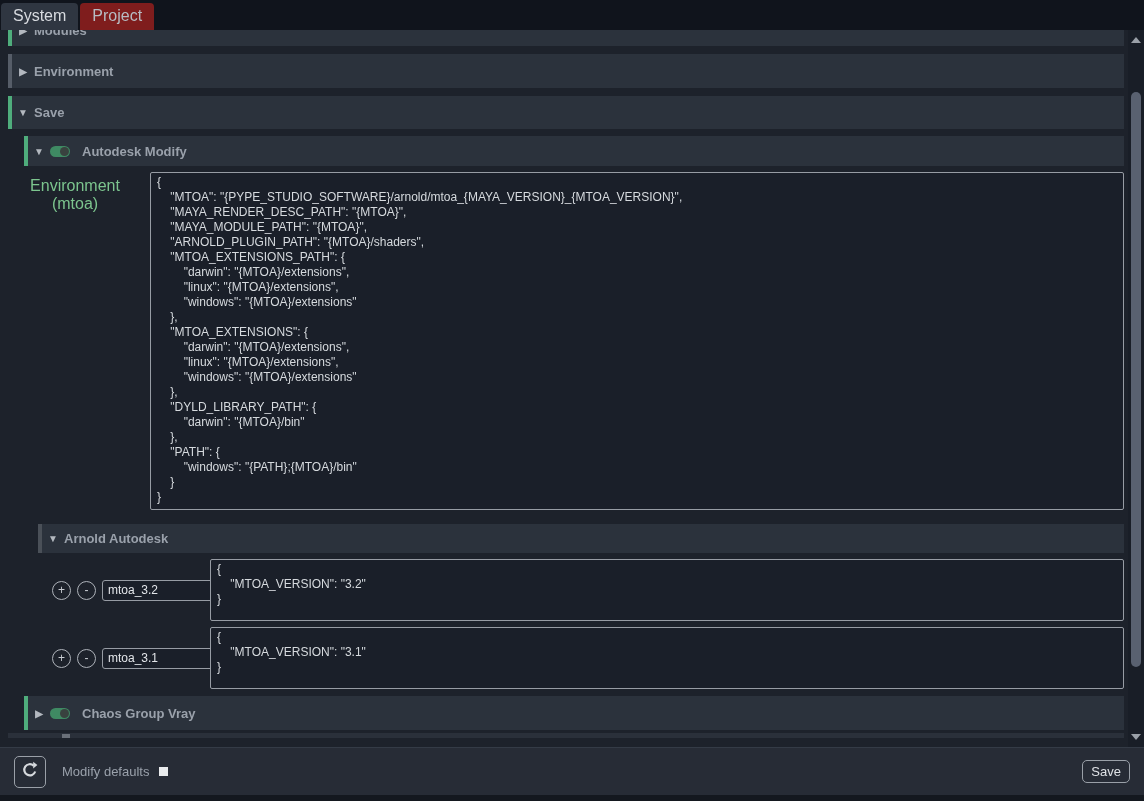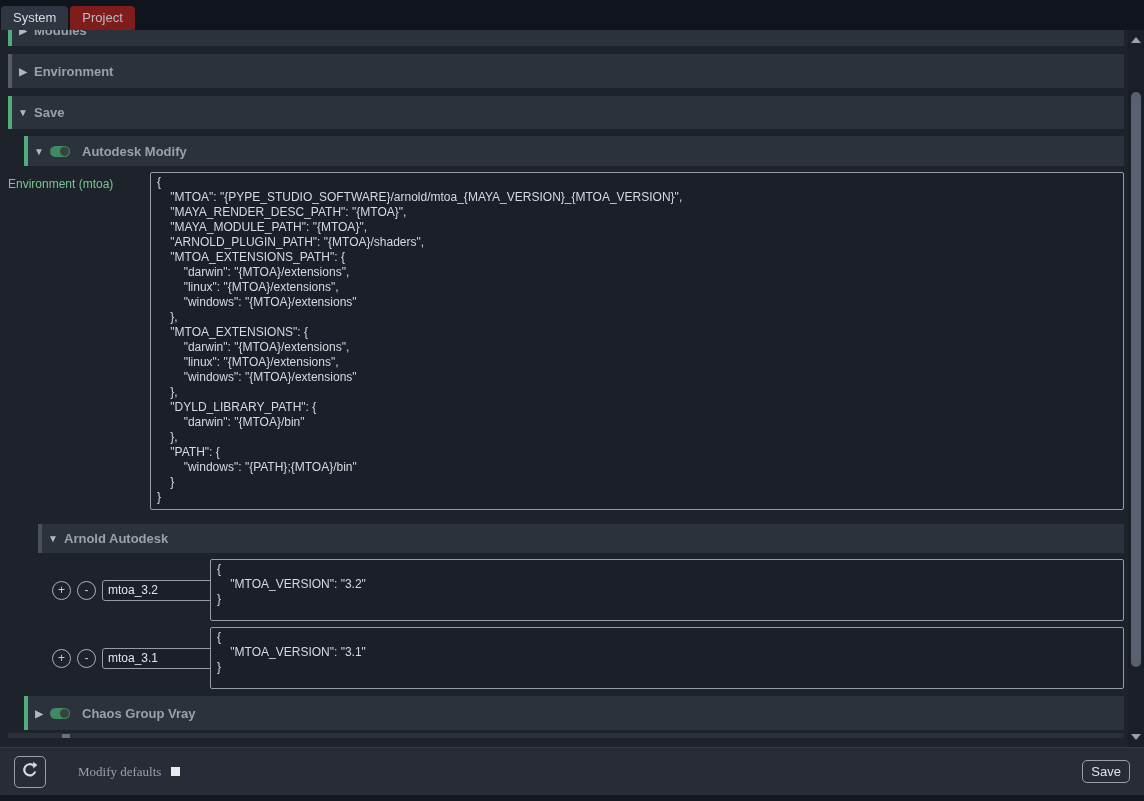--- a/index.html
+++ b/index.html
@@ -16,21 +16,21 @@
   .tabbar {
     height: 30px;
     background: #10141c;
     display: flex;
     align-items: flex-end;
     padding-left: 1px;
     flex: none;
   }
   .tab {
     padding: 4px 12px 5px 12px;
-    font-size: 13px;
+    font-size: 16px;
     border-radius: 4px 4px 0 0;
     cursor: default;
     margin-right: 2px;
   }
   .tab.active { background: #2f3641; color: #d8dbe0; }
   .tab.inactive { background: #7f1d1d; color: #b7bcc3; }
 
   
   .viewport {
     flex: 1 1 auto;
@@ -98,23 +98,23 @@
   }
 
   .env-row {
     display: flex;
     align-items: flex-start;
     margin: 6px 4px 0 8px;
   }
   .env-label {
     width: 142px;
     flex: none;
-    text-align: left;
+    text-align: center;
     padding: 5px 8px 0 0;
-    font-size: 12px;
+    font-size: 16px;
     color: #7cc58e;
   }
   textarea.code {
     flex: 1 1 auto;
     background: #1a1f29;
     border: 1px solid #979ca4;
     border-radius: 2px;
     color: #d6dade;
     font-family: "Liberation Sans", sans-serif;
     font-size: 12px;
@@ -247,24 +247,23 @@
     width: 32px; height: 32px;
     border: 1px solid #9aa0a8;
     border-radius: 5px;
     background: transparent;
     display: flex;
     align-items: center;
     justify-content: center;
     cursor: default;
   }
   .modify-label {
-    margin-left: 32px;
+    margin-left: 16px;
     font-size: 13px;
     color: #9aa1ab;
-    font-family: Liberation Serif, serif;
   }
   .modify-checkbox {
     width: 9px; height: 9px;
     background: #e9ebed;
     margin-left: 10px;
     flex: none;
   }
   .footer-spacer { flex: 1 1 auto; }
   .save-btn {
     border: 1px solid #9aa0a8;

